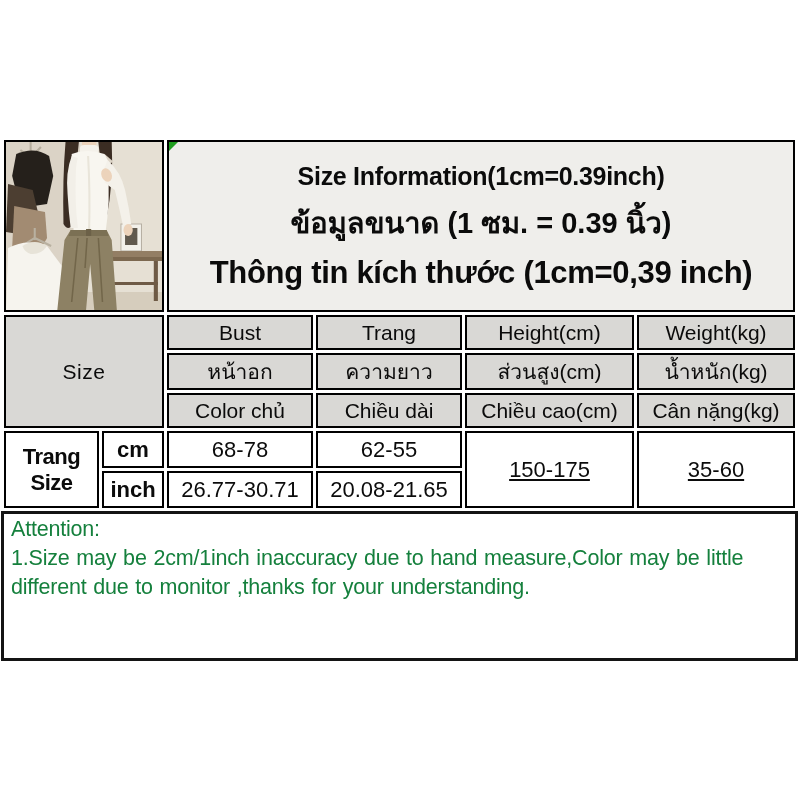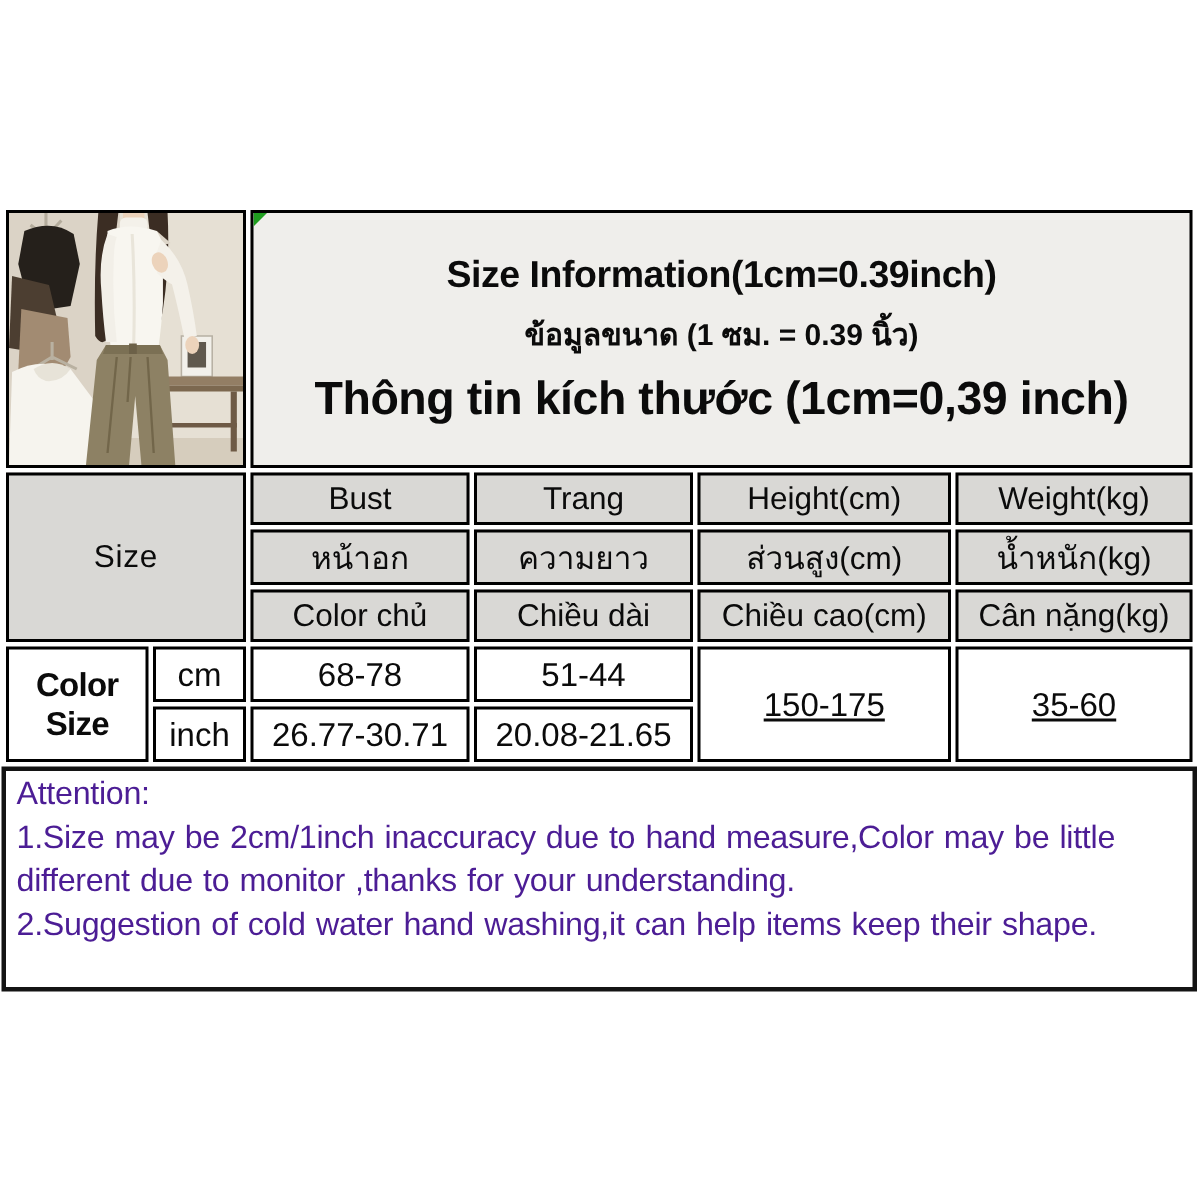--- a/index.html
+++ b/index.html
@@ -44,21 +44,21 @@
     background: #efeeeb;
     position: relative;
   }
   .title-stack {
     display: flex; flex-direction: column;
     justify-content: space-between; align-items: center;
     gap: 9px; height: 100%;
     font-weight: bold;
   }
   .title-en { font-size: 25px; letter-spacing: -0.3px; }
-  .title-th { font-size: 20px; }
+  .title-th { font-size: 29px; }
   .title-vi { font-size: 31px; letter-spacing: -0.3px; }
 
   .green-corner {
     position: absolute; top: 0; left: 0;
     width: 0; height: 0;
     border-top: 9px solid #1f9e1f;
     border-right: 9px solid transparent;
   }
 
   tr.hdr td {
@@ -77,35 +77,35 @@
     background: #ffffff;
     font-size: 22px;
     height: 37px;
   }
   td.freesize-cell {
     background: #d9d8d5;
     font-weight: bold;
     font-size: 23px;
     letter-spacing: -0.5px;
   }
-  td.unit-cell { font-weight: normal; font-size: 21px; }
+  td.unit-cell { font-weight: bold; font-size: 21px; }
   td.merged-cell { background: #f3f2ef; text-decoration: underline; }
 
   
   .attention {
     margin-top: 0px;
     width: 797px;
     height: 150px;
     border: 3px solid #141414;
     padding: 1px 10px 0 7px;
     font-size: 21.5px;
     line-height: 29px;
     letter-spacing: -0.2px;
     word-spacing: 1px;
-    color: #4c1d95;
+    color: #15803d;
     background: #ffffff;
   }
 </style>
 </head>
 <body>
 
 <div class="canvas">
 
   <table class="grid">
     <colgroup>
@@ -193,34 +193,33 @@
       <td>น้ำหนัก(kg)</td>
     </tr>
     <tr class="hdr">
       <td>Color chủ</td>
       <td>Chiều dài</td>
       <td>Chiều cao(cm)</td>
       <td>Cân nặng(kg)</td>
     </tr>
 
     <tr class="data">
-      <td class="freesize-cell" rowspan="2">Color Size</td>
+      <td class="freesize-cell" rowspan="2">Trang Size</td>
       <td class="unit-cell">cm</td>
       <td>68-78</td>
-      <td>51-44</td>
+      <td>62-55</td>
       <td class="merged-cell" rowspan="2">150-175</td>
       <td class="merged-cell" rowspan="2">35-60</td>
     </tr>
     <tr class="data">
       <td class="unit-cell">inch</td>
       <td>26.77-30.71</td>
       <td>20.08-21.65</td>
     </tr>
   </tbody>
     </table>
 
   <div class="attention">
     <div>Attention:</div>
     <div>1.Size may be 2cm/1inch inaccuracy due to hand measure,Color may be little different due to monitor ,thanks for your understanding.</div>
-    <div>2.Suggestion of cold water hand washing,it can help items keep their shape.</div>
   </div>
 
 </div>
 
 </body></html>

